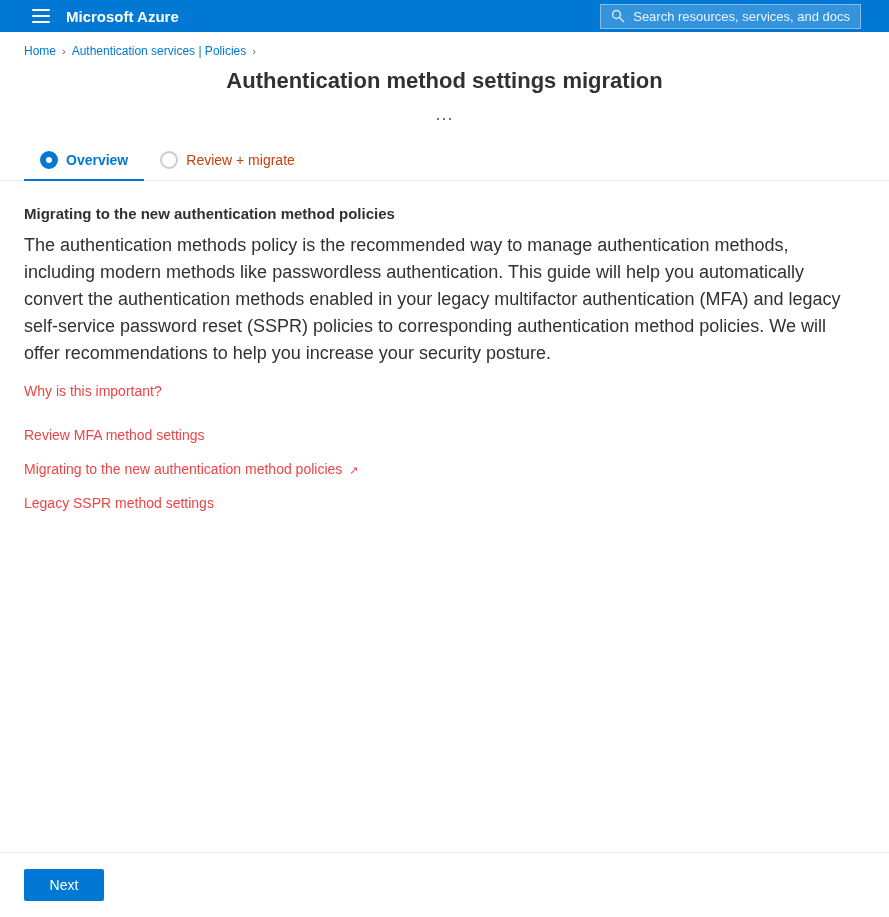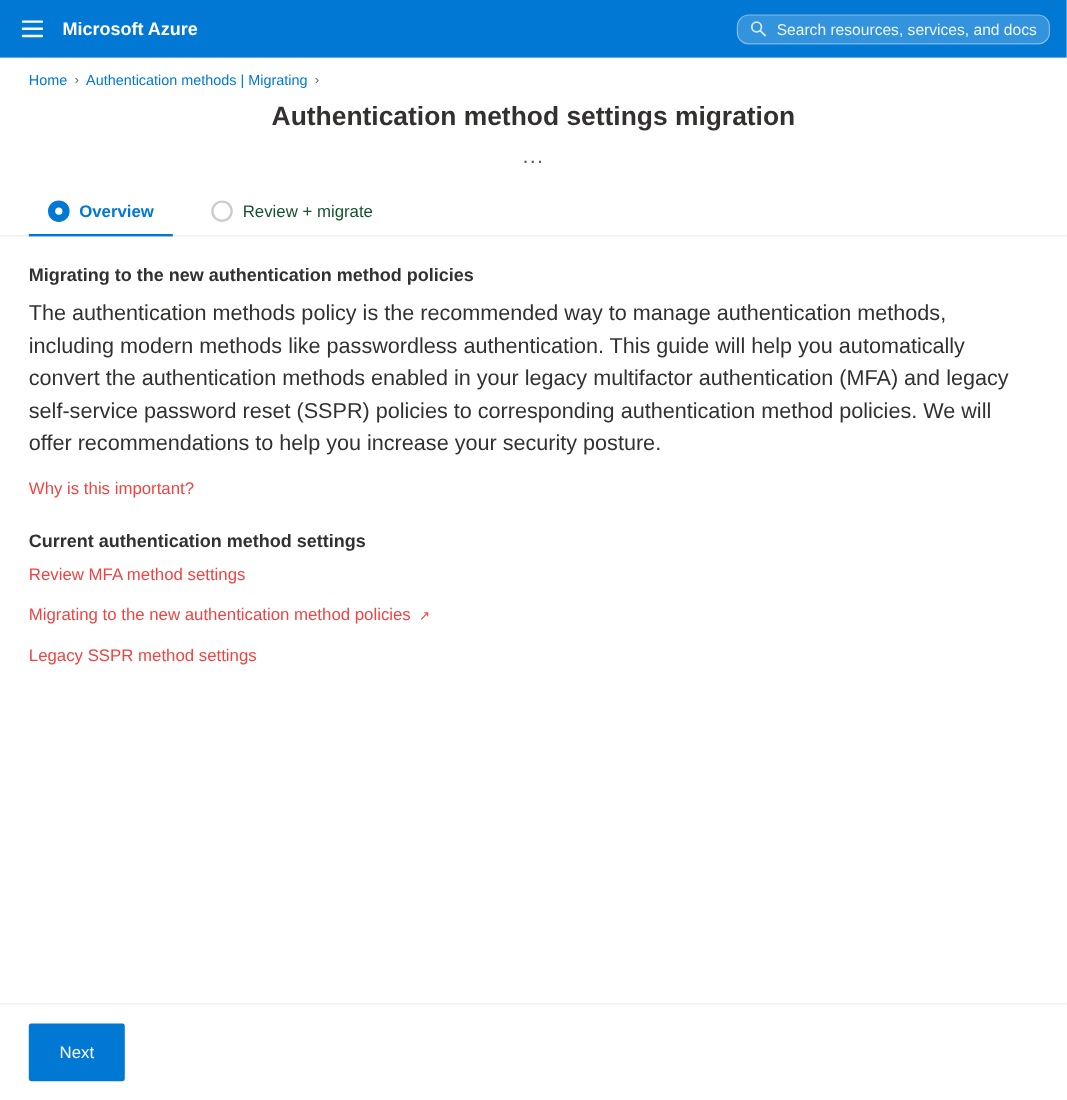--- a/index.html
+++ b/index.html
@@ -2,45 +2,45 @@
 <html><head>
   <meta charset="utf-8">
   <style>
     * { box-sizing: border-box; margin: 0; padding: 0; }
     body { font-family: 'Segoe UI', Arial, sans-serif; font-size: 14px; color: #323130; background: #fff; height: 917px; overflow: hidden; display: flex; flex-direction: column; }
 
     
     .topbar {
       background: #0078d4;
       color: #fff;
-      height: 48px;
-      display: flex;
-      align-items: center;
-      padding: 0 14px;
+      height: 32px;
+      display: flex;
+      align-items: center;
+      padding: 0 28px;
       gap: 12px;
       flex-shrink: 0;
     }
     .topbar-hamburger {
       cursor: pointer;
       font-size: 18px;
       padding: 4px;
       display: flex;
       align-items: center;
     }
     .topbar-logo {
       font-size: 15px;
       font-weight: 600;
       color: #fff;
       white-space: nowrap;
     }
     .topbar-search {
       margin-left: auto;
       background: rgba(255,255,255,0.2);
       border: 1px solid rgba(255,255,255,0.4);
-      border-radius: 10px;
+      border-radius: 0;
       display: flex;
       align-items: center;
       padding: 4px 10px;
       gap: 8px;
       min-width: 260px;
       color: rgba(255,255,255,0.9);
       font-size: 13px;
     }
 
     
@@ -86,33 +86,33 @@
       color: #605e5c;
       font-size: 18px;
       cursor: pointer;
       letter-spacing: 1px;
     }
 
     
     .tabs {
       display: flex;
       align-items: center;
-      gap: 16px;
+      gap: 0;
       padding: 0 24px;
       border-bottom: 1px solid #edebe9;
       margin-bottom: 0;
     }
     .tab {
       display: flex;
       align-items: center;
       gap: 8px;
       padding: 10px 16px;
       cursor: pointer;
       font-size: 14px;
-      color: #14532d;
+      color: #c2410c;
       border-bottom: 2px solid transparent;
       margin-bottom: -1px;
       white-space: nowrap;
     }
     .tab.active {
       border-bottom-color: #0078d4;
       color: #0078d4;
       font-weight: 600;
     }
     .tab-circle {
@@ -194,21 +194,21 @@
       background: #0078d4;
       color: #fff;
       border: none;
       padding: 6px 24px;
       font-size: 14px;
       border-radius: 2px;
       cursor: pointer;
       font-family: 'Segoe UI', Arial, sans-serif;
       font-weight: 400;
       min-width: 80px;
-      height: 48px;
+      height: 32px;
     }
   </style>
 </head>
 <body>
 
 <div class="topbar">
   <div class="topbar-hamburger">
     <svg width="18" height="18" viewBox="0 0 18 18" fill="white">
       <rect y="2" width="18" height="2" rx="1"></rect>
       <rect y="8" width="18" height="2" rx="1"></rect>
@@ -223,21 +223,21 @@
     </svg>
     <span>Search resources, services, and docs</span>
   </div>
 </div>
 
 <div class="main-content">
 
   <nav class="breadcrumb">
     <a class="breadcrumb-link">Home</a>
     <span class="breadcrumb-sep">›</span>
-    <a class="breadcrumb-link">Authentication methods | Migrating</a>
+    <a class="breadcrumb-link">Authentication services | Policies</a>
     <span class="breadcrumb-sep">›</span>
   </nav>
 
   <div class="page-header">
     <h1 class="page-title">Authentication method settings migration</h1>
     <span class="more-options">...</span>
   </div>
 
   <div class="tabs">
     <div class="tab active">
@@ -251,21 +251,20 @@
   </div>
 
   <div class="page-body">
 
     <h2 class="section-heading">Migrating to the new authentication method policies</h2>
     <p class="description-text">The authentication methods policy is the recommended way to manage authentication methods, including modern methods like passwordless authentication. This guide will help you automatically convert the authentication methods enabled in your legacy multifactor authentication (MFA) and legacy self-service password reset (SSPR) policies to corresponding authentication method policies. We will offer recommendations to help you increase your security posture.</p>
 
     <a class="link-blue">Why is this important?</a>
 
     <div class="current-settings-section">
-      <h3 class="section-heading">Current authentication method settings</h3>
 
       <div class="link-item">
         <a class="link-blue">Review MFA method settings</a>
       </div>
 
       <div class="link-item">
         <a class="link-blue">
           <span>Migrating to the new authentication method policies</span>
           <span class="external-icon">↗</span>
         </a>

